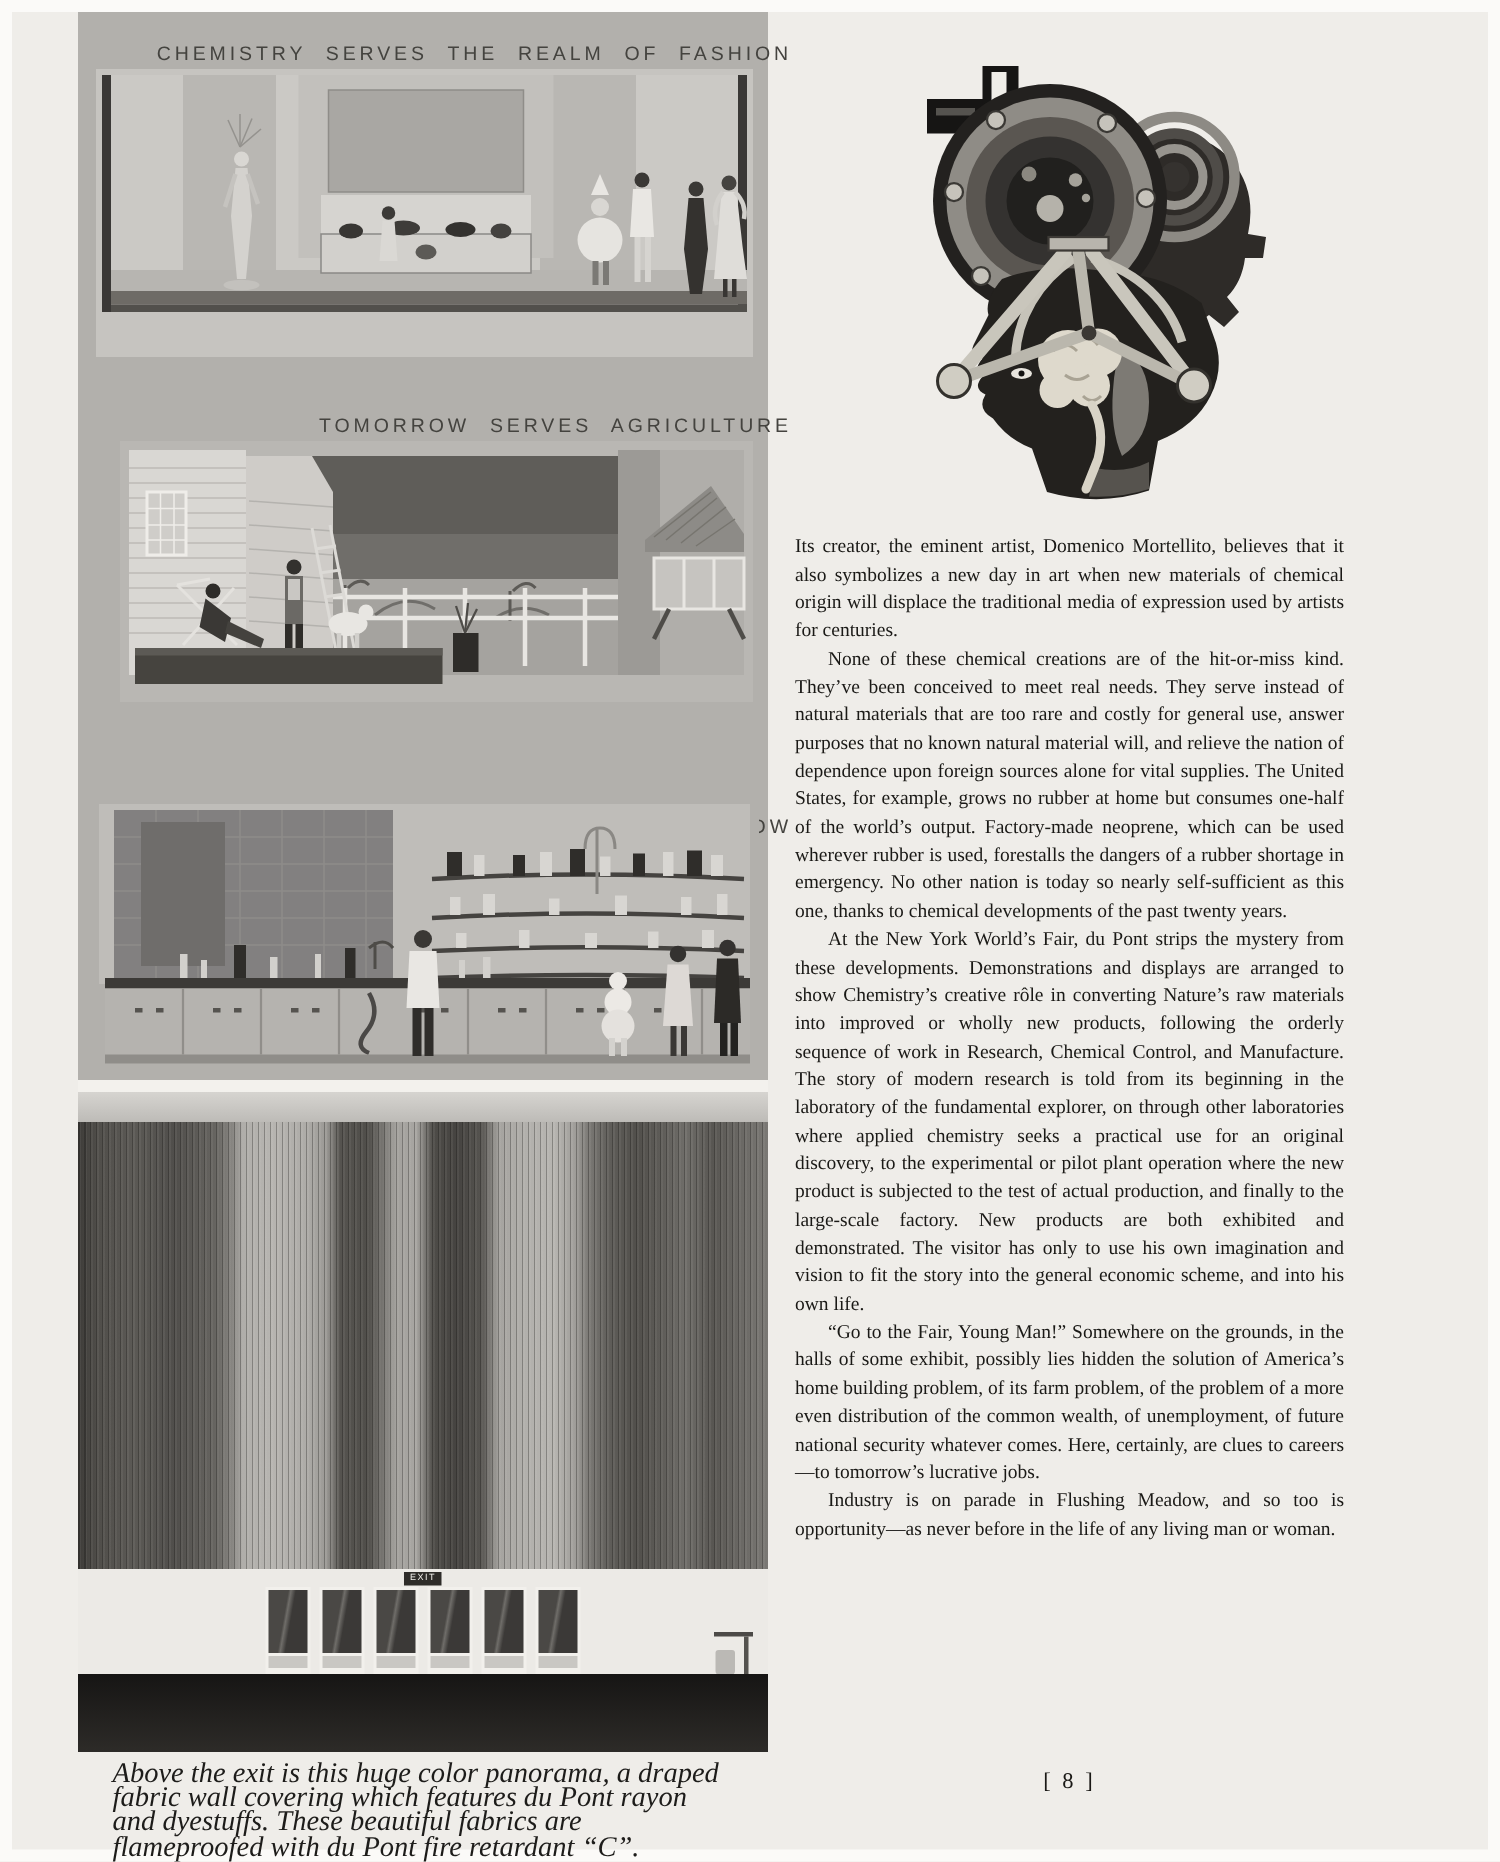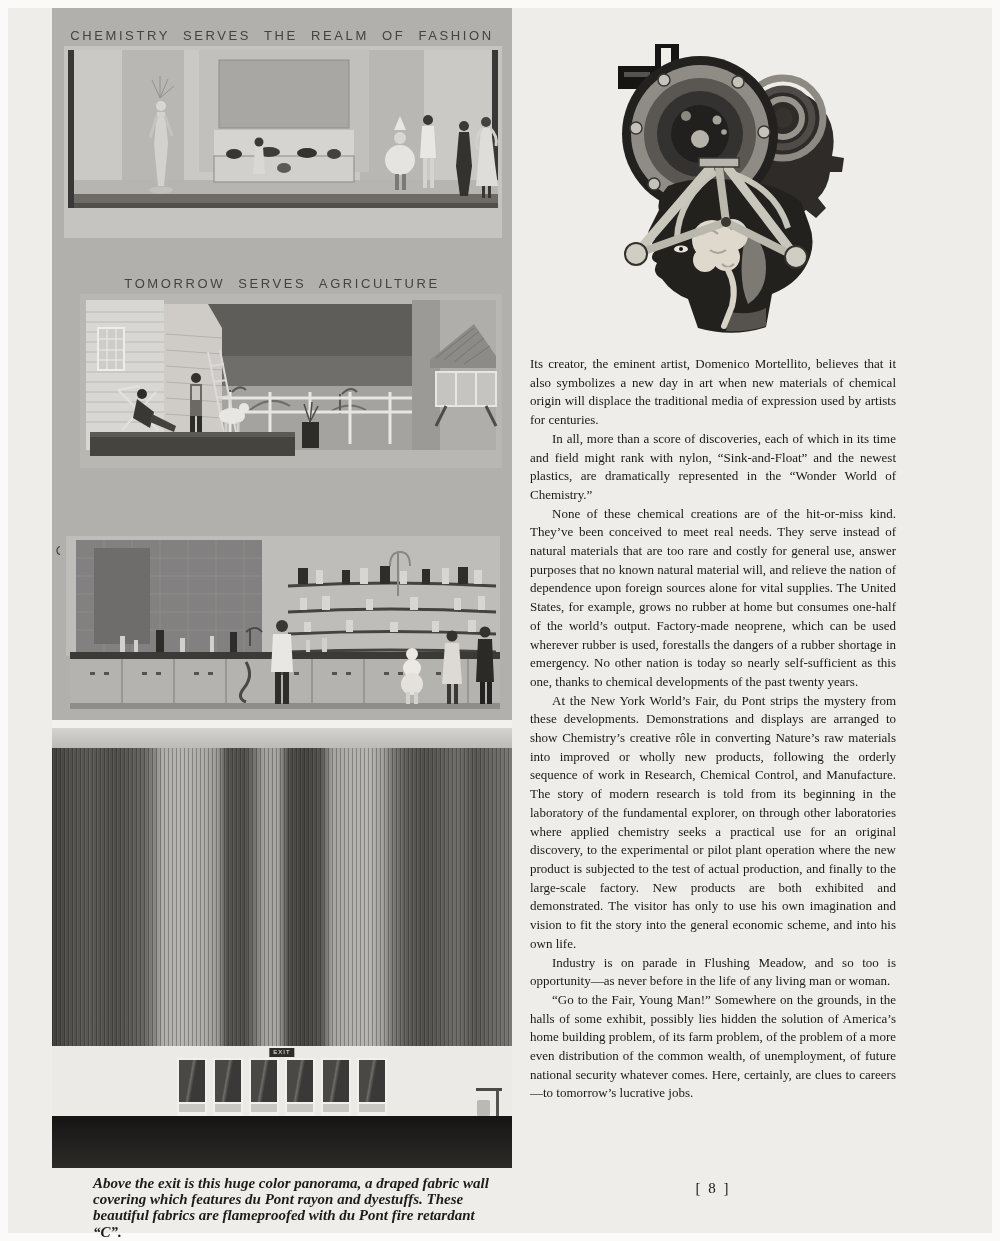--- a/index.html
+++ b/index.html
@@ -13,22 +13,22 @@
   .page{
     position:absolute; inset:8px;
     background:#efede9;
   }
   
   .left-block{
     position:absolute; left:44px; top:0; width:460px; height:1160px;
     background:#b2b0ac;
   }
   .headline{
-    position:absolute; left:0; width:100%;
-    text-align:center;
+    position:absolute; left:16px; width:100%;
+    text-align:right;
     font-family:"Liberation Sans", sans-serif;
     font-size:13px; font-weight:500;
     letter-spacing:2.6px; word-spacing:7px;
     color:#44433f;
   }
   .hl1{top:20px;} .hl2{top:268px;} .hl3{top:506px;margin-top:29px;}
   .photo{position:absolute; display:block;}
   .photo svg{display:block;width:100%;height:100%;}
   .ph1{left:12px;  top:38px;  width:438px; height:192px;}
   .ph2{left:28px;  top:286px; width:422px; height:174px;}
@@ -62,24 +62,23 @@
   .door .kick{width:100%;height:14%;margin-top:2px;background:#c9c7c3;}
   .pan-floor{position:absolute;left:0;top:388px;width:100%;height:52px;
     background:linear-gradient(#161514,#2d2b28);}
   .pan-table{position:absolute;right:10px;top:360px;width:26px;height:30px;}
   .pan-table .top{position:absolute;left:0;top:0;width:26px;height:3px;background:#4c4a47;}
   .pan-table .leg{position:absolute;left:20px;top:3px;width:3px;height:27px;background:#55534f;}
   .pan-bin{position:absolute;right:22px;top:372px;width:13px;height:17px;background:#bbb9b5;border-radius:2px 2px 3px 3px;}
   
   .caption{
     position:absolute; left:67px; top:1167px; width:412px;
-    font-style:italic; font-weight:bold;
-    font-size:15px; line-height:16.2px;
+    font-style:italic; font-weight:normal;
+    font-size:19px; line-height:16.2px;
     color:#1d1c1a;
-    margin-left:18px;
   }
   
   .right-col{position:absolute; left:522px; top:0; width:366px; height:1225px;}
   .illustration{position:absolute; left:68px; top:28px; width:252px; height:300px;}
   .illustration svg{display:block;width:100%;height:100%;}
   .article{position:absolute; left:0; top:347px; width:366px;
     font-size:13px; line-height:18.7px; color:#1a1916;
     text-align:justify;}
   .article p{margin:0; text-indent:22px;}
   .article p.first{text-indent:0;}
@@ -497,23 +496,22 @@
         </g>
         <rect x="101" y="122" width="40" height="9" fill="#b8b5ad" stroke="#3d3a36" stroke-width="1.5"></rect>
         <circle cx="38" cy="218" r="11" fill="#d0cdc3" stroke="#33312d" stroke-width="2"></circle>
         <circle cx="198" cy="221" r="11" fill="#d0cdc3" stroke="#33312d" stroke-width="2"></circle>
         <circle cx="128" cy="186" r="5" fill="#3b3834"></circle>
       </svg>
     </div>
 
     <div class="article">
       <p class="first">Its creator, the eminent artist, Domenico Mortellito, believes that it also symbolizes a new day in art when new materials of chemical origin will displace the traditional media of expression used by artists for centuries.</p>
-      <p>In all, more than a score of discoveries, each of which in its time and field might rank with nylon, “Sink-and-Float” and the newest plastics, are dramatically represented in the “Wonder World of Chemistry.”</p>
       <p>None of these chemical creations are of the hit-or-miss kind. They’ve been conceived to meet real needs. They serve instead of natural materials that are too rare and costly for general use, answer purposes that no known natural material will, and relieve the nation of dependence upon foreign sources alone for vital supplies. The United States, for example, grows no rubber at home but consumes one-half of the world’s output. Factory-made neoprene, which can be used wherever rubber is used, forestalls the dangers of a rubber shortage in emergency. No other nation is today so nearly self-sufficient as this one, thanks to chemical developments of the past twenty years.</p>
       <p>At the New York World’s Fair, du Pont strips the mystery from these developments. Demonstrations and displays are arranged to show Chemistry’s creative rôle in converting Nature’s raw materials into improved or wholly new products, following the orderly sequence of work in Research, Chemical Control, and Manufacture. The story of modern research is told from its beginning in the laboratory of the fundamental explorer, on through other laboratories where applied chemistry seeks a practical use for an original discovery, to the experimental or pilot plant operation where the new product is subjected to the test of actual production, and finally to the large-scale factory. New products are both exhibited and demonstrated. The visitor has only to use his own imagination and vision to fit the story into the general economic scheme, and into his own life.</p>
+      <p>“Go to the Fair, Young Man!” Somewhere on the grounds, in the halls of some exhibit, possibly lies hidden the solution of America’s home building problem, of its farm problem, of the problem of a more even distribution of the common wealth, of unemployment, of future national security whatever comes. Here, certainly, are clues to careers—to tomorrow’s lucrative jobs.</p>
       <p>Industry is on parade in Flushing Meadow, and so too is opportunity—as never before in the life of any living man or woman.</p>
-      <p>“Go to the Fair, Young Man!” Somewhere on the grounds, in the halls of some exhibit, possibly lies hidden the solution of America’s home building problem, of its farm problem, of the problem of a more even distribution of the common wealth, of unemployment, of future national security whatever comes. Here, certainly, are clues to careers—to tomorrow’s lucrative jobs.</p>
     </div>
 
     <div class="page-num">[ 8 ]</div>
   </div>
 
 </div>
 
 </body></html>

